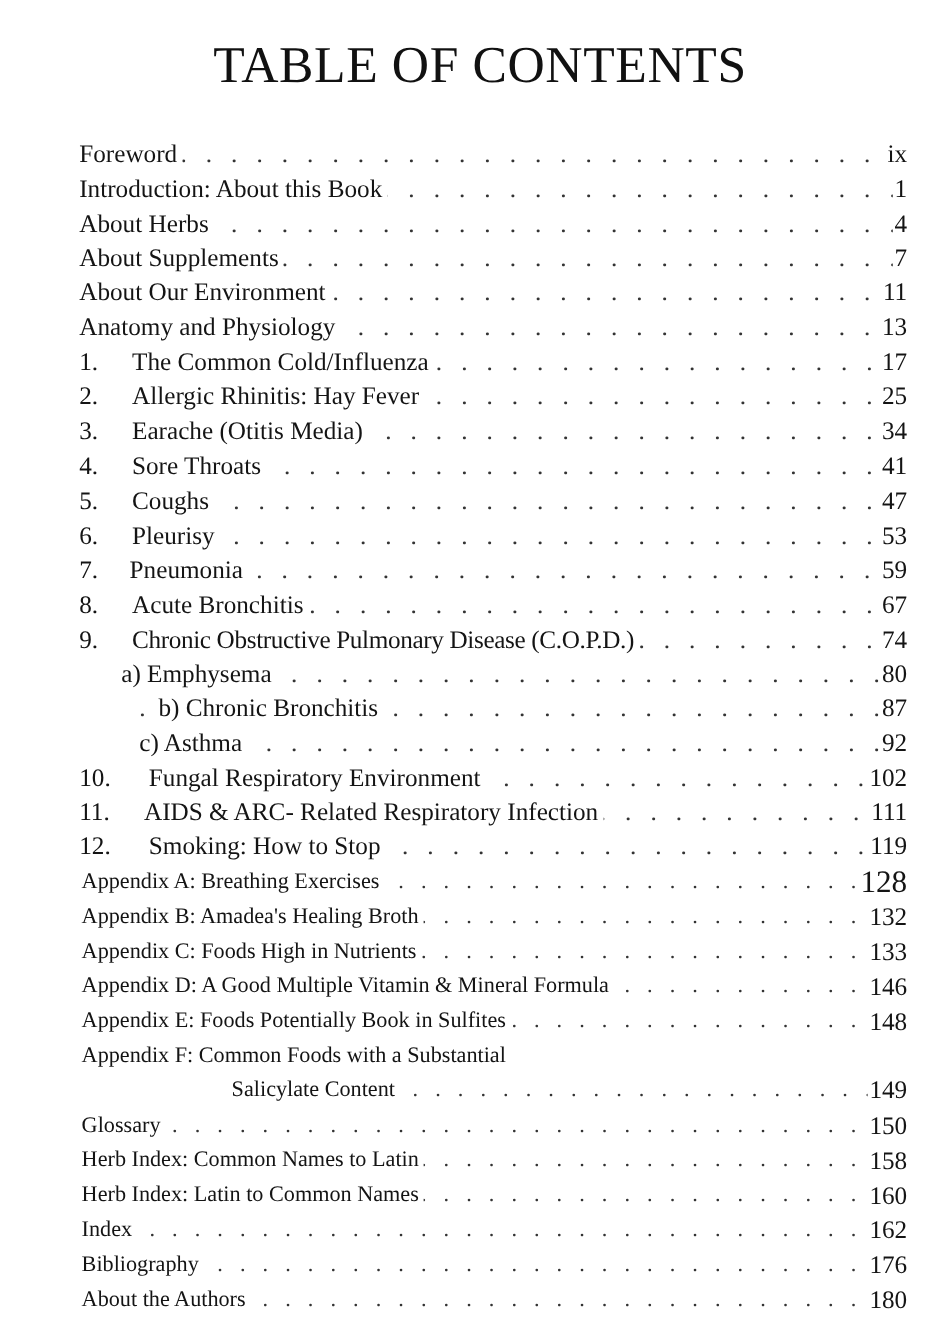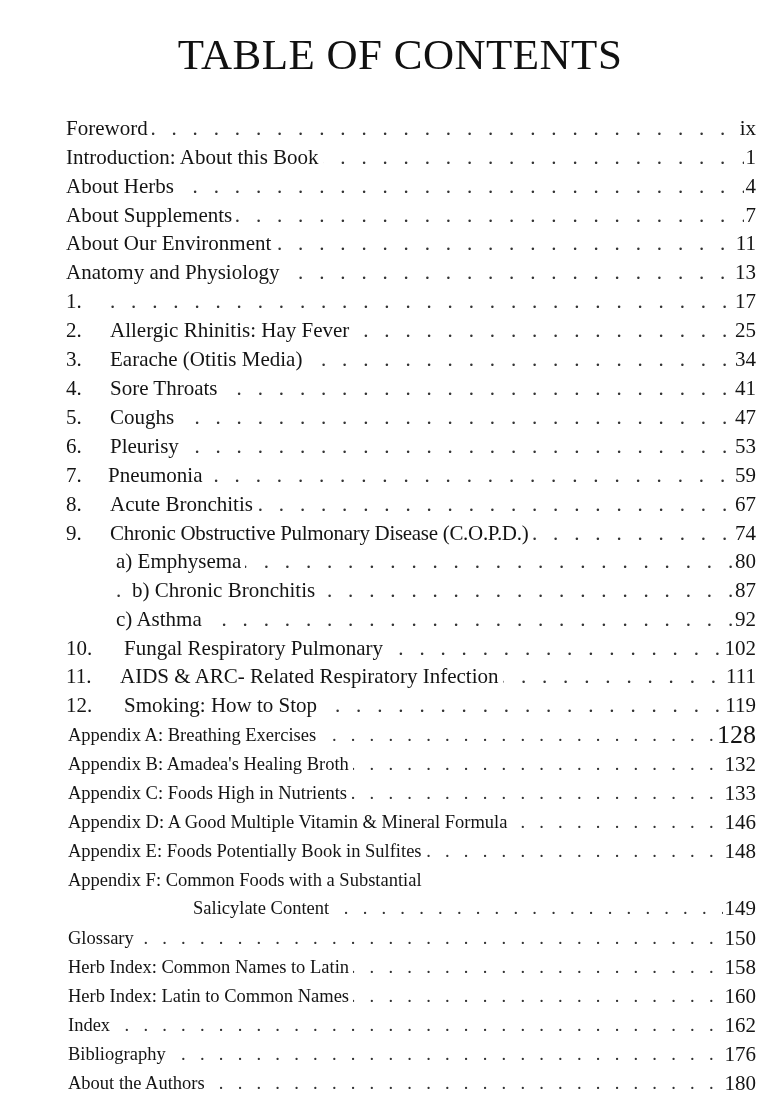--- a/index.html
+++ b/index.html
@@ -65,20 +65,21 @@
   </div>
   <div class="row" style="top:258px">
     <span class="leader" style="left:66px;right:30px">. . . . . . . . . . . . . . . . . . . . . . . . . . . . . . . . . . . . . . . . . . . . . . . . . . . . . . . . . . . . . . .</span>
     <span class="label" style="left:66px">Anatomy and Physiology</span>
     <span class="page">13</span>
   </div>
 
   <div class="row" style="top:287px">
     <span class="leader" style="left:110px;right:30px">. . . . . . . . . . . . . . . . . . . . . . . . . . . . . . . . . . . . . . . . . . . . . . . . . . . . . . . . . . . . . . .</span>
     <span class="num" style="left:66px">1.</span>
+    <span class="label" style="left:110px">The Common Cold/Influenza</span>
     <span class="page">17</span>
   </div>
   <div class="row" style="top:316px">
     <span class="leader" style="left:110px;right:30px">. . . . . . . . . . . . . . . . . . . . . . . . . . . . . . . . . . . . . . . . . . . . . . . . . . . . . . . . . . . . . . .</span>
     <span class="num" style="left:66px">2.</span>
     <span class="label" style="left:110px">Allergic Rhinitis: Hay Fever</span>
     <span class="page">25</span>
   </div>
   <div class="row" style="top:345px">
     <span class="leader" style="left:110px;right:30px">. . . . . . . . . . . . . . . . . . . . . . . . . . . . . . . . . . . . . . . . . . . . . . . . . . . . . . . . . . . . . . .</span>
@@ -117,37 +118,37 @@
     <span class="page">67</span>
   </div>
   <div class="row" style="top:519px">
     <span class="leader" style="left:110px;right:30px">. . . . . . . . . . . . . . . . . . . . . . . . . . . . . . . . . . . . . . . . . . . . . . . . . . . . . . . . . . . . . . .</span>
     <span class="num" style="left:66px">9.</span>
     <span class="label" style="left:110px;letter-spacing:-0.3px">Chronic Obstructive Pulmonary Disease (C.O.P.D.)</span>
     <span class="page">74</span>
   </div>
   <div class="row" style="top:547px">
     <span class="leader" style="left:116px;right:30px">. . . . . . . . . . . . . . . . . . . . . . . . . . . . . . . . . . . . . . . . . . . . . . . . . . . . . . . . . . . . . . .</span>
-    <span class="label" style="left:116px">a) Emphysema</span>
+    <span class="label" style="left:101px">a) Emphysema</span>
     <span class="page">80</span>
   </div>
   <div class="row" style="top:576px">
     <span class="leader" style="left:116px;right:30px">. . . . . . . . . . . . . . . . . . . . . . . . . . . . . . . . . . . . . . . . . . . . . . . . . . . . . . . . . . . . . . .</span>
     <span class="label" style="left:132px">b) Chronic Bronchitis</span>
     <span class="page">87</span>
   </div>
   <div class="row" style="top:605px">
     <span class="leader" style="left:116px;right:30px">. . . . . . . . . . . . . . . . . . . . . . . . . . . . . . . . . . . . . . . . . . . . . . . . . . . . . . . . . . . . . . .</span>
     <span class="label" style="left:116px">c) Asthma</span>
     <span class="page">92</span>
   </div>
   <div class="row" style="top:634px">
     <span class="leader" style="left:124px;right:30px">. . . . . . . . . . . . . . . . . . . . . . . . . . . . . . . . . . . . . . . . . . . . . . . . . . . . . . . . . . . . . . .</span>
     <span class="num" style="left:66px">10.</span>
-    <span class="label" style="left:124px">Fungal Respiratory Pulmonary</span>
+    <span class="label" style="left:124px">Fungal Respiratory Environment</span>
     <span class="page">102</span>
   </div>
   <div class="row" style="top:662px">
     <span class="leader" style="left:120px;right:30px">. . . . . . . . . . . . . . . . . . . . . . . . . . . . . . . . . . . . . . . . . . . . . . . . . . . . . . . . . . . . . . .</span>
     <span class="num" style="left:66px">11.</span>
     <span class="label" style="left:120px">AIDS &amp; ARC- Related Respiratory Infection</span>
     <span class="page">111</span>
   </div>
   <div class="row" style="top:691px">
     <span class="leader" style="left:124px;right:30px">. . . . . . . . . . . . . . . . . . . . . . . . . . . . . . . . . . . . . . . . . . . . . . . . . . . . . . . . . . . . . . .</span>

